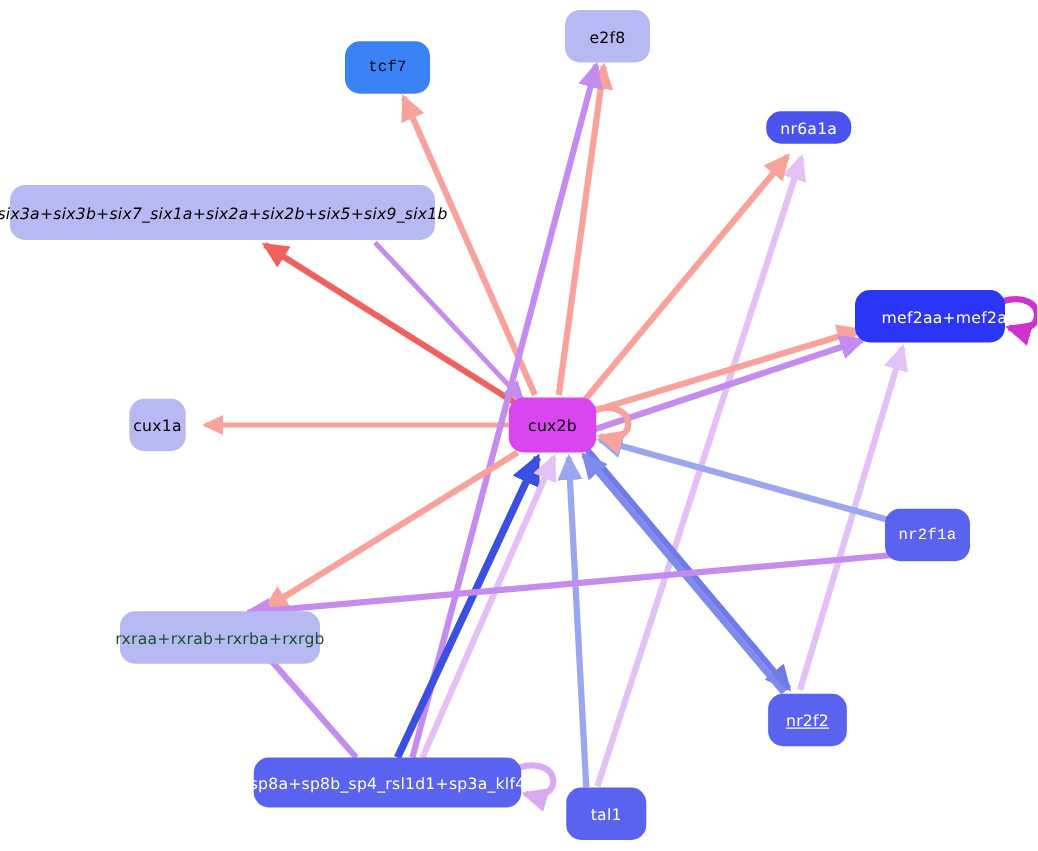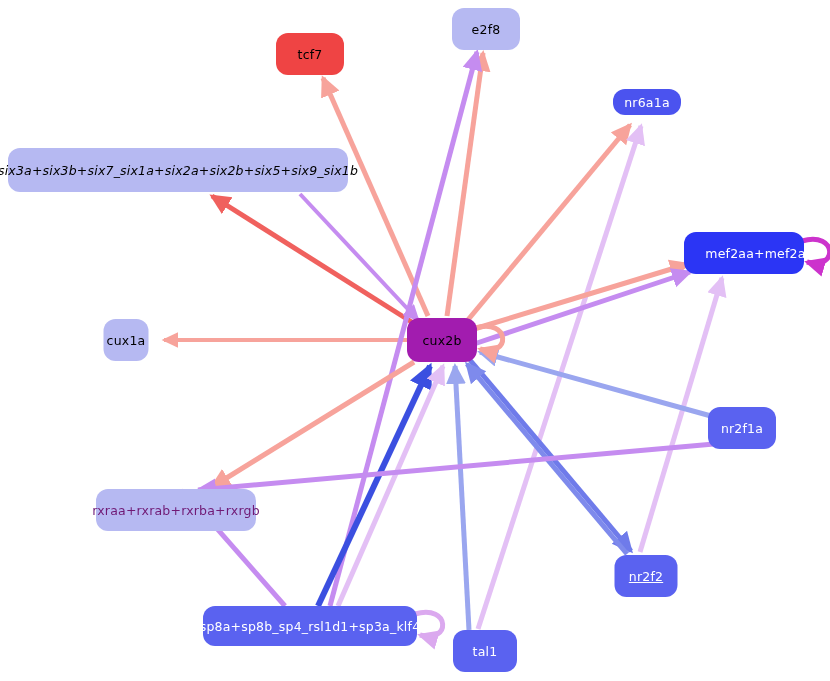--- a/index.html
+++ b/index.html
@@ -97,42 +97,42 @@
       <line x1="714" y1="444" x2="198" y2="490" stroke="#c58cf0" stroke-width="5" stroke-linecap="butt" marker-end="url(#mkc58cf0)"></line>
       <line x1="300" y1="194" x2="418" y2="320" stroke="#c58cf0" stroke-width="4" stroke-linecap="butt" marker-end="url(#mkc58cf0)"></line>
       <path d="M 475 328 C 511 318, 511 358, 480 349" fill="none" stroke="#f7a39b" stroke-width="5" marker-end="url(#mkf7a39b)"></path>
       <path d="M 802 241 C 838 231, 838 271, 807 262" fill="none" stroke="#cc33cc" stroke-width="5" marker-end="url(#mkcc33cc)"></path>
       <path d="M 415 614 C 451 604, 451 644, 420 635" fill="none" stroke="#dba9ef" stroke-width="5" marker-end="url(#mkdba9ef)"></path>
     </svg>
   <div id="node-layer">
       <div class="node" style="left: 178px; top: 170px; width: 340px; height: 44px; background: rgb(182, 185, 242); color: rgb(0, 0, 0); font-style: italic;">
         <span class="node-label">six3a+six3b+six7_six1a+six2a+six2b+six5+six9_six1b</span>
       </div>
-      <div class="node" style="left: 310px; top: 54px; width: 68px; height: 42px; background: #ef4444; color: rgb(0, 0, 0);">
+      <div class="node" style="left: 310px; top: 54px; width: 68px; height: 42px; background: #3b82f6; color: rgb(0, 0, 0); font-family: Liberation Mono, monospace;">
         <span class="node-label">tcf7</span>
       </div>
       <div class="node" style="left: 486px; top: 29px; width: 68px; height: 42px; background: rgb(182, 185, 242); color: rgb(0, 0, 0);">
         <span class="node-label">e2f8</span>
       </div>
       <div class="node" style="left: 647px; top: 102px; width: 68px; height: 26px; background: rgb(75, 83, 239); color: rgb(255, 255, 255);">
         <span class="node-label">nr6a1a</span>
       </div>
       <div class="node" style="left: 744px; top: 253px; width: 120px; height: 42px; background: rgb(43, 53, 245); color: rgb(255, 255, 255); padding-left: 31px;">
         <span class="node-label">mef2aa+mef2ab</span>
       </div>
-      <div class="node" style="left: 442px; top: 340px; width: 70px; height: 44px; background: #a21caf; color: rgb(0, 0, 0);">
+      <div class="node" style="left: 442px; top: 340px; width: 70px; height: 44px; background: #d946ef; color: rgb(0, 0, 0);">
         <span class="node-label">cux2b</span>
       </div>
       <div class="node" style="left: 126px; top: 340px; width: 45px; height: 42px; background: rgb(182, 185, 242); color: rgb(0, 0, 0);">
         <span class="node-label">cux1a</span>
       </div>
-      <div class="node" style="left: 176px; top: 510px; width: 160px; height: 42px; background: rgb(182, 185, 242); color: #701a75;">
+      <div class="node" style="left: 176px; top: 510px; width: 160px; height: 42px; background: rgb(182, 185, 242); color: #14532d;">
         <span class="node-label">rxraa+rxrab+rxrba+rxrgb</span>
       </div>
-      <div class="node" style="left: 742px; top: 428px; width: 68px; height: 42px; background: rgb(90, 98, 240); color: rgb(255, 255, 255);">
+      <div class="node" style="left: 742px; top: 428px; width: 68px; height: 42px; background: rgb(90, 98, 240); color: rgb(255, 255, 255); font-family: Liberation Mono, monospace;">
         <span class="node-label">nr2f1a</span>
       </div>
       <div class="node" style="left: 646px; top: 576px; width: 63px; height: 42px; background: rgb(90, 98, 240); color: rgb(255, 255, 255); text-decoration: underline;">
         <span class="node-label">nr2f2</span>
       </div>
       <div class="node" style="left: 310px; top: 626px; width: 214px; height: 40px; background: rgb(90, 98, 240); color: #ffffff;">
         <span class="node-label">sp8a+sp8b_sp4_rsl1d1+sp3a_klf4</span>
       </div>
       <div class="node" style="left: 485px; top: 651px; width: 64px; height: 42px; background: rgb(90, 98, 240); color: rgb(255, 255, 255);">
         <span class="node-label">tal1</span>

